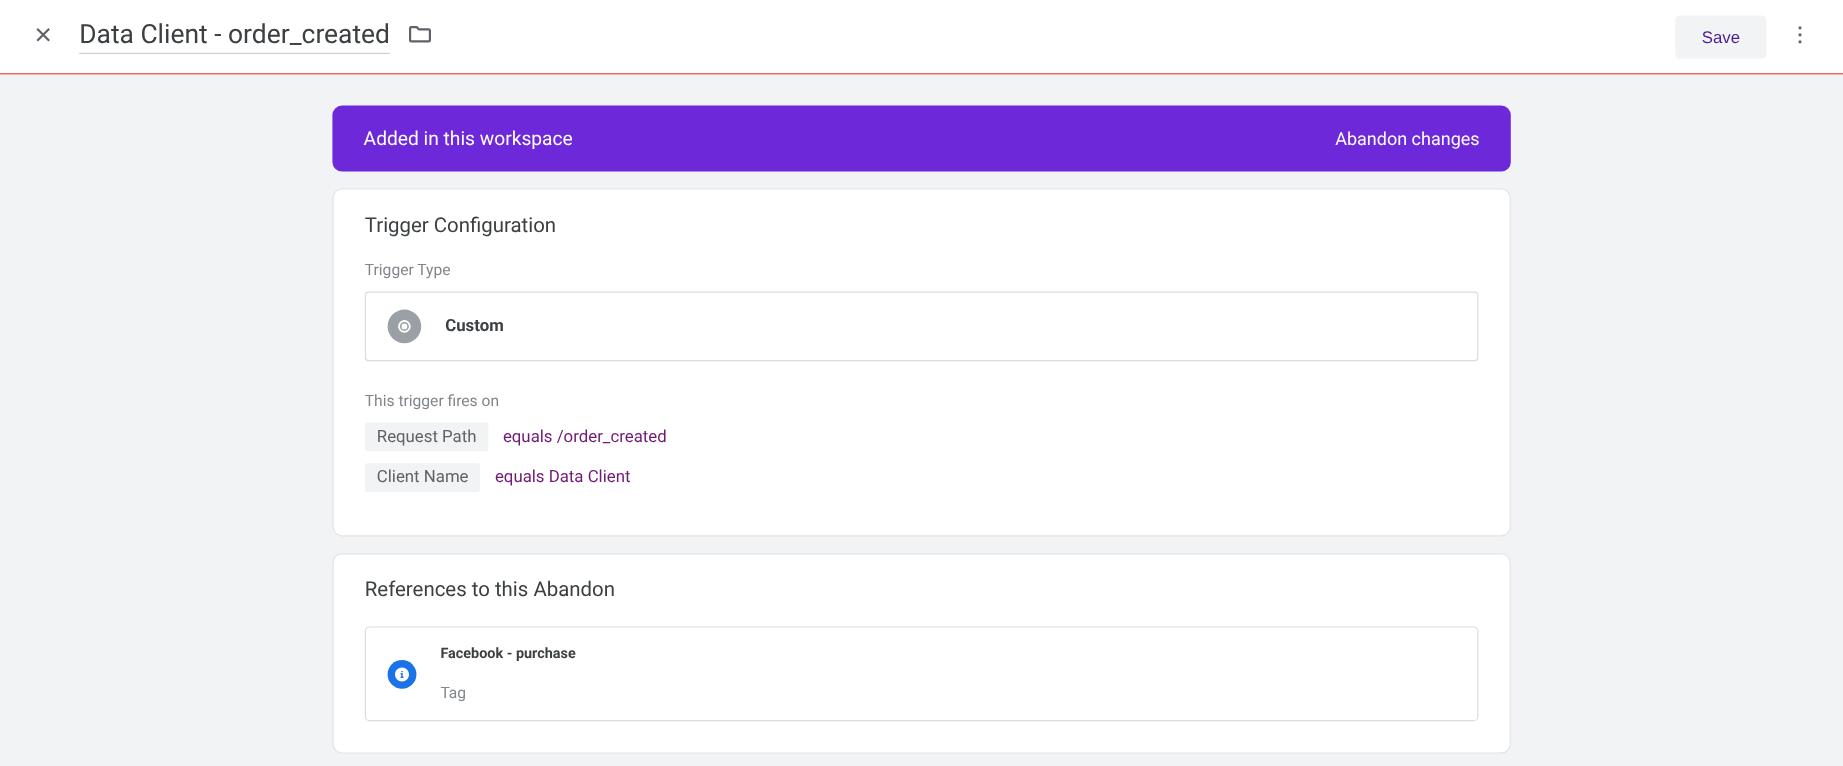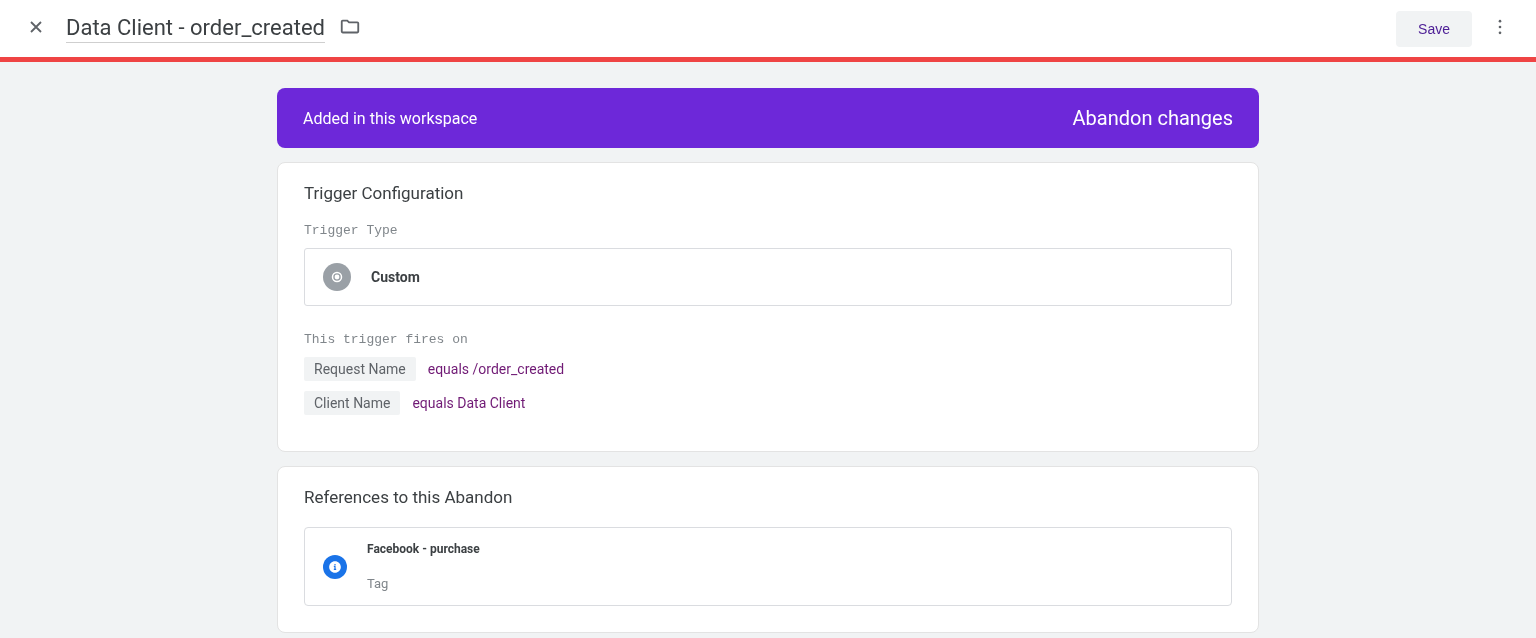--- a/index.html
+++ b/index.html
@@ -8,21 +8,21 @@
       background: #f1f3f4;
       color: #202124;
       font-size: 14px;
     }
     .header {
       background: #fff;
       height: 62px;
       display: flex;
       align-items: center;
       padding: 0 16px;
-      border-bottom: 5px solid #ef4444;
+      border-bottom: 1px solid #ef4444;
     }
     .close-btn {
       width: 40px; height: 40px;
       display: flex; align-items: center; justify-content: center;
       border-radius: 50%; cursor: pointer; color: #5f6368;
       margin-right: 10px;
     }
     .close-btn svg { width: 20px; height: 20px; }
     .title-wrap { display: flex; align-items: center; flex: 1; }
     .title {
@@ -64,40 +64,39 @@
       background: #6d28d9;
       color: #fff;
       border-radius: 8px;
       display: flex;
       align-items: center;
       justify-content: space-between;
       padding: 18px 26px;
       margin-bottom: 14px;
     }
     .banner-text { font-size: 16px; font-weight: 400; }
-    .banner-action { font-size: 20px; cursor: pointer; }
+    .banner-action { font-size: 15px; cursor: pointer; }
 
     .card {
       background: #fff;
       border: 1px solid #e3e3e3;
       border-radius: 8px;
       padding: 20px 26px 26px;
       margin-bottom: 14px;
     }
     .card-title {
       font-size: 17px;
       font-weight: 400;
       color: #3c4043;
       margin-bottom: 20px;
     }
     .field-label {
       font-size: 13px;
       color: #80868b;
       margin-bottom: 10px;
-      font-family: Liberation Mono, monospace;
     }
     .type-box {
       border: 1px solid #dadce0;
       border-radius: 3px;
       padding: 14px 18px;
       display: flex;
       align-items: center;
       cursor: pointer;
       margin-bottom: 26px;
     }
@@ -193,21 +192,21 @@
             <circle cx="12" cy="12" r="6"></circle>
             <circle cx="12" cy="12" r="2.2" fill="#fff"></circle>
           </svg>
       </div>
       <span class="type-name">Custom</span>
     </div>
 
     <div class="field-label">This trigger fires on</div>
 
     <div class="cond-row">
-      <span class="cond-chip">Request Name</span>
+      <span class="cond-chip">Request Path</span>
       <span class="cond-text">equals /order_created</span>
     </div>
     <div class="cond-row">
       <span class="cond-chip">Client Name</span>
       <span class="cond-text">equals Data Client</span>
     </div>
   </div>
 
   <div class="card">
     <div class="card-title">References to this Abandon</div>

